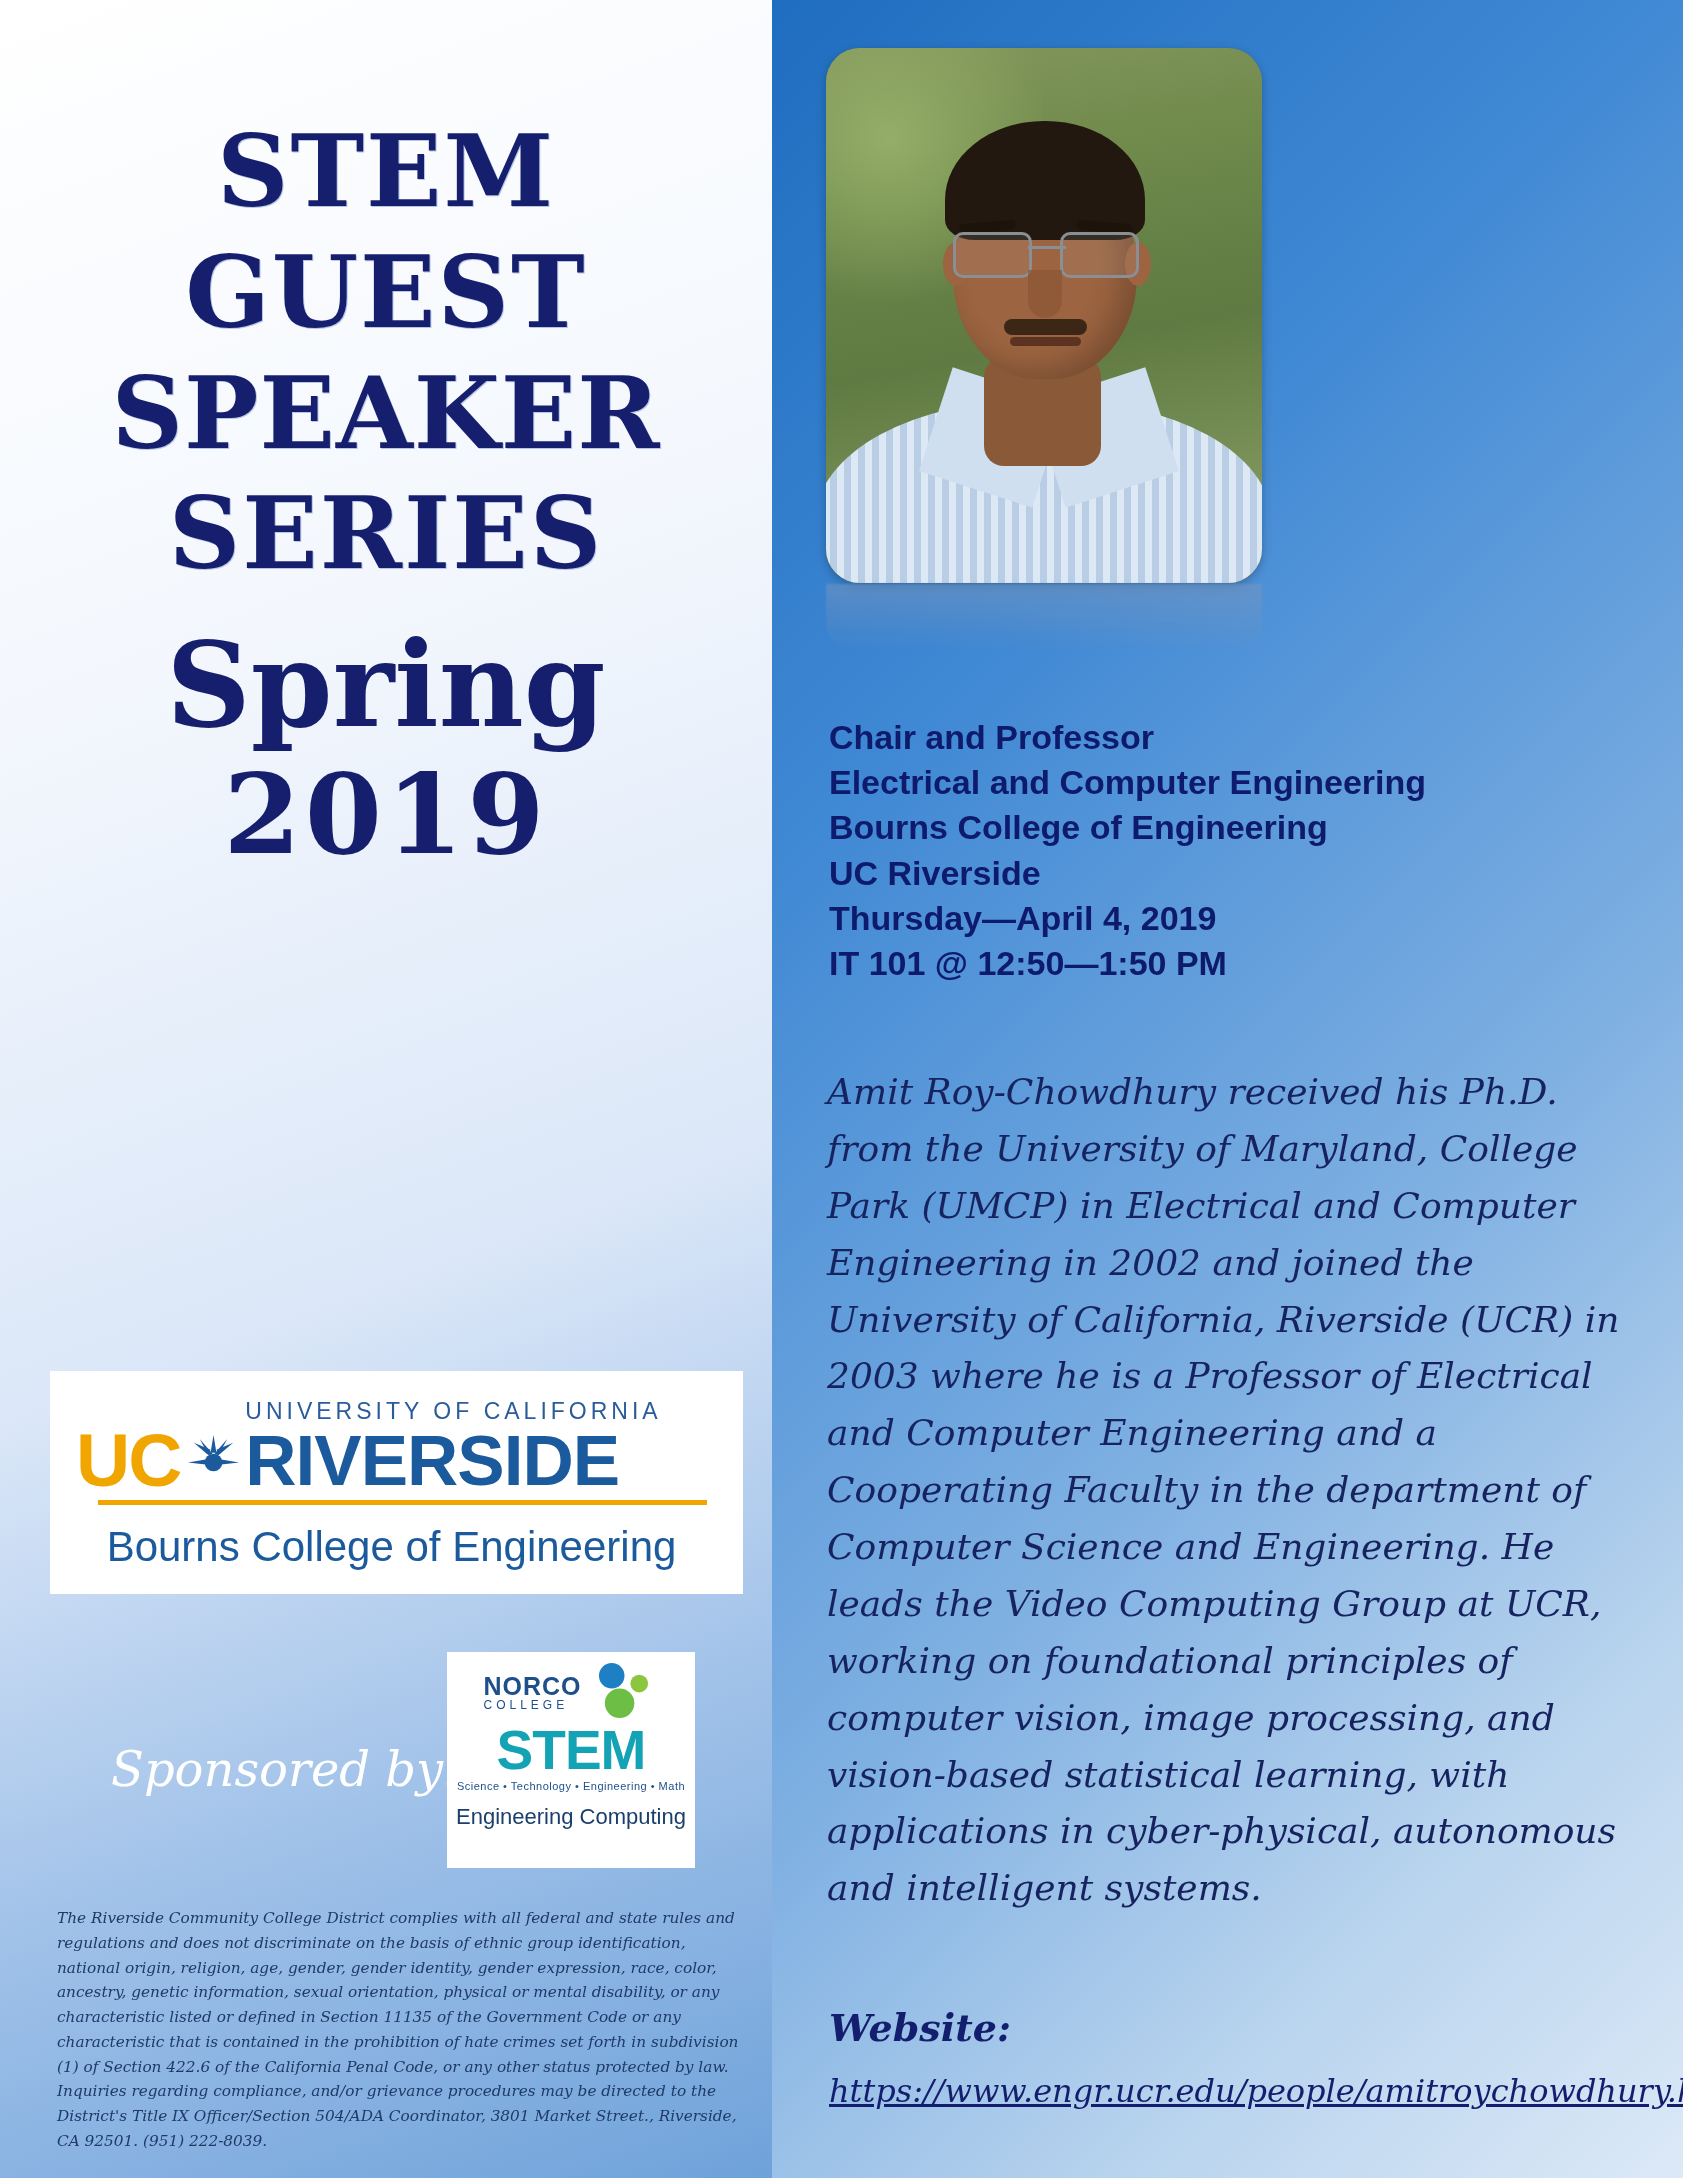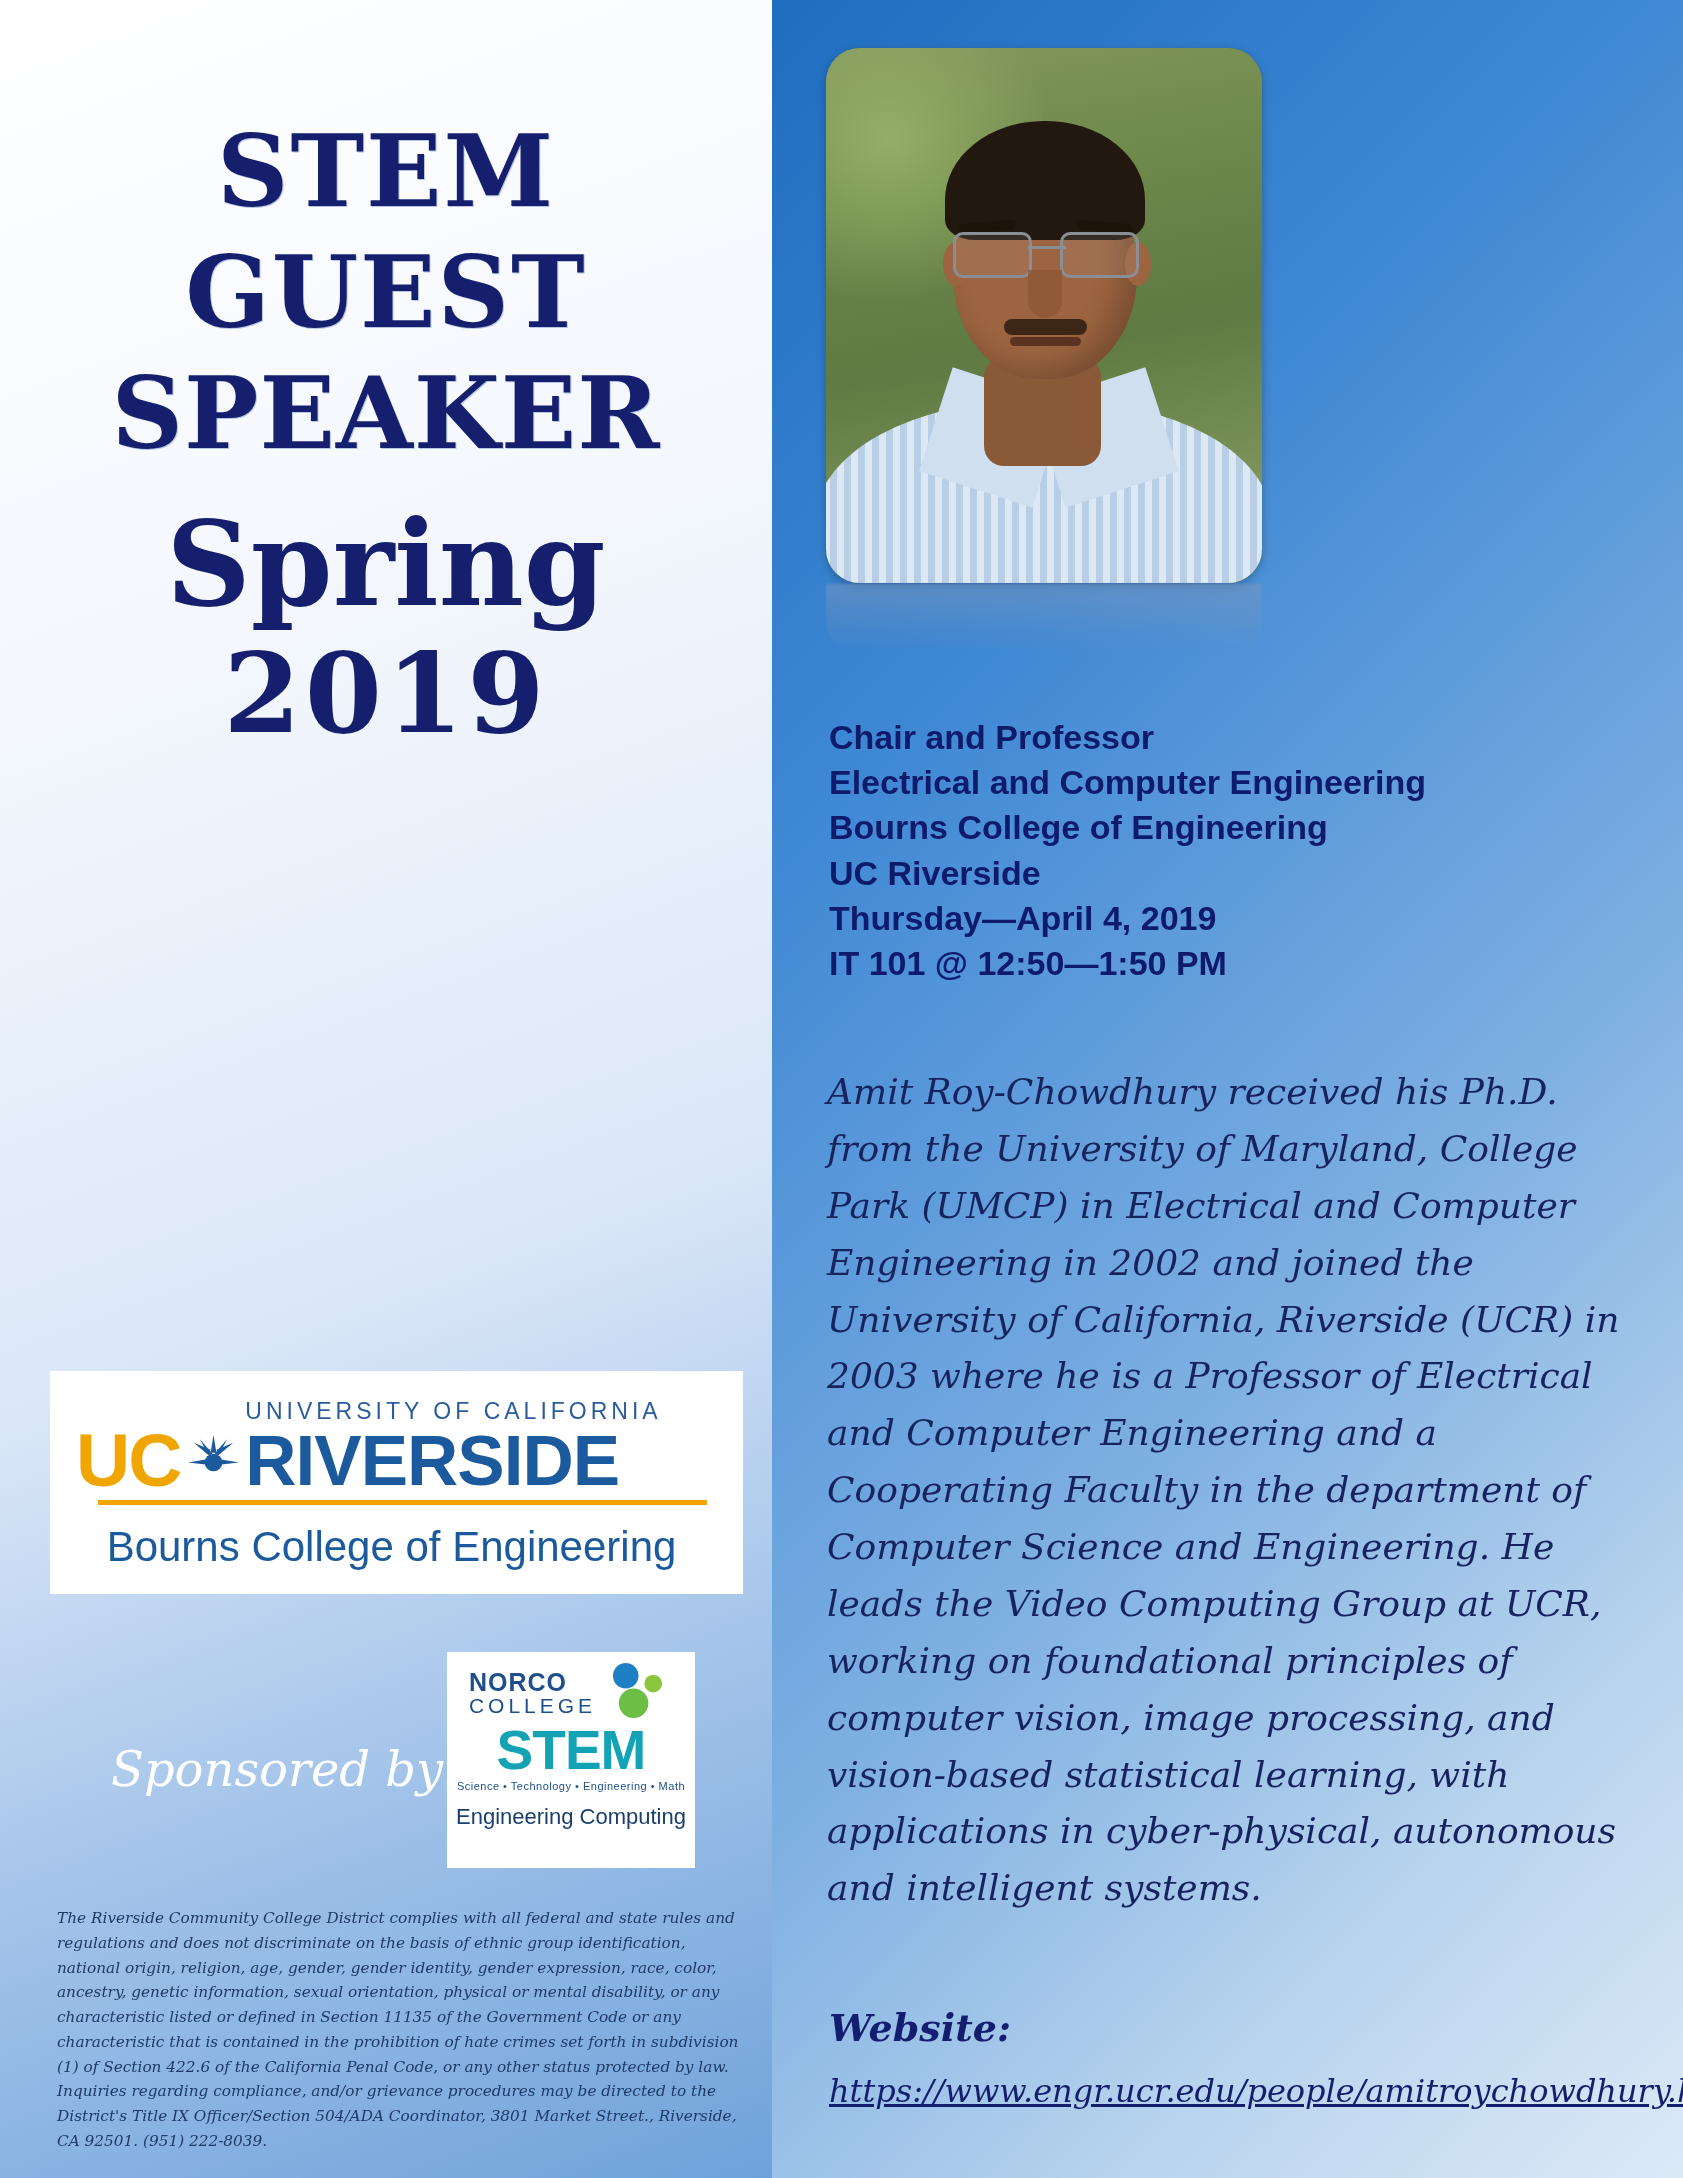--- a/index.html
+++ b/index.html
@@ -183,21 +183,21 @@
   }
   .norco-name .n1 {
     font-family: "Liberation Sans", sans-serif;
     font-weight: bold;
     font-size: 25px;
     color: #1e4f8a;
     letter-spacing: 1px;
   }
   .norco-name .n2 {
     font-family: "Liberation Sans", sans-serif;
-    font-size: 21px;
+    font-size: 12px;
     color: #1e4f8a;
     letter-spacing: 4px;
   }
   .norco-dots { margin-left: 8px; }
   .stem-word {
     font-family: "Liberation Sans", sans-serif;
     font-weight: bold;
     font-size: 55px;
     color: #13a3b5;
     line-height: 1;
@@ -441,20 +441,21 @@
 
 <div class="poster">
 
   <div class="left-panel">
     <div class="left-inner">
 
       <div class="title-block">
         <div class="title-line">STEM</div>
         <div class="title-line">GUEST</div>
         <div class="title-line wide">SPEAKER</div>
+        <div class="title-line">SERIES</div>
         <div class="spring-line">Spring</div>
         <div class="year-line">2019</div>
       </div>
 
       <div class="ucr-logo">
         <div class="ucr-top-row">
           <div class="ucr-uc">UC</div>
           <div class="ucr-sun">
             <svg width="55" height="55" viewBox="0 0 56 56">
               <g fill="#1b5a9c">

